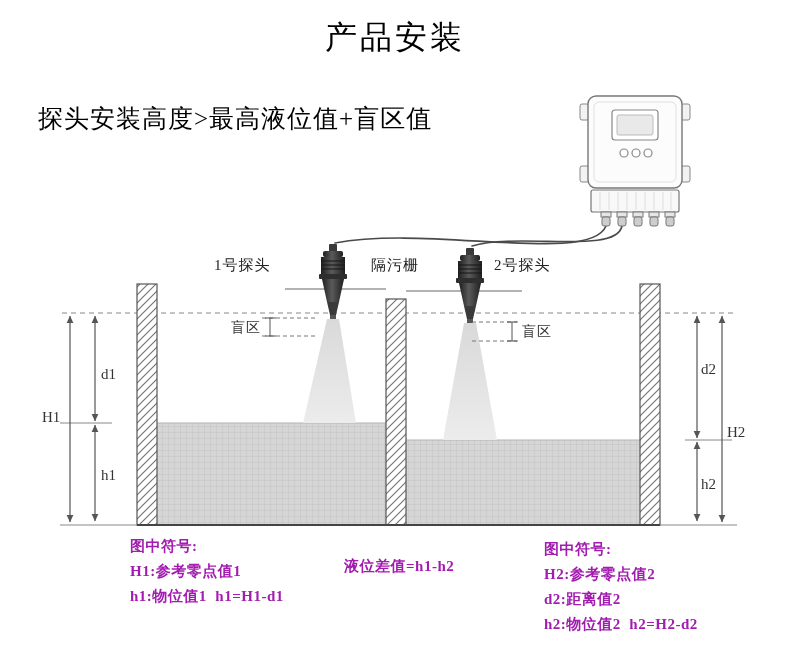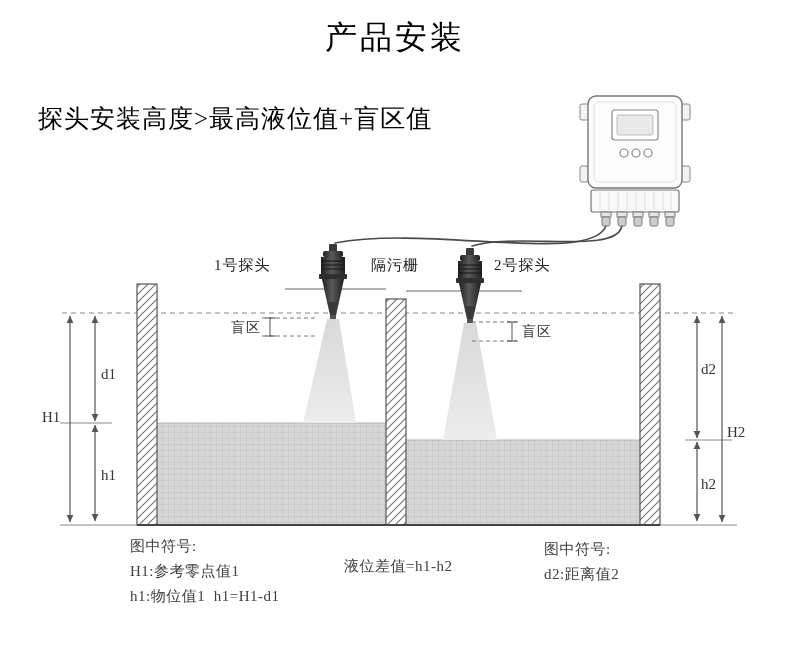--- a/index.html
+++ b/index.html
@@ -6,21 +6,21 @@
   .page{position:relative;width:790px;height:664px;background:#fff;overflow:hidden;
         font-family:"Liberation Serif",serif;color:#1a1a1a;}
   .title{position:absolute;left:0;right:0;top:16px;text-align:center;
          font-family:"Liberation Sans",sans-serif;font-weight:normal;font-size:32px;
          letter-spacing:3px;color:#000;}
   .subtitle{position:absolute;left:38px;top:102px;font-size:25px;letter-spacing:1px;color:#000;}
   svg.diagram{position:absolute;left:0;top:0;}
   .lbl{position:absolute;font-size:15px;letter-spacing:1px;color:#222;white-space:pre;}
   .dim{position:absolute;font-size:15px;color:#333;letter-spacing:0;}
   .blind{position:absolute;font-size:14px;color:#333;letter-spacing:1px;}
-  .legend{position:absolute;font-size:15px;letter-spacing:.5px;color:#404040;}
+  .legend{position:absolute;font-size:15px;letter-spacing:.5px;color:#a21caf;font-weight:bold;}
   .legend div{line-height:25px;white-space:pre;}
 </style>
 </head>
 <body>
 
 <div class="page">
 
   <div class="title">产品安装</div>
   <div class="subtitle">探头安装高度&gt;最高液位值+盲区值</div>
 
@@ -182,16 +182,18 @@
     <div>H1:参考零点值1</div>
     <div>h1:物位值1  h1=H1-d1</div>
   </div>
 
   <div class="legend" style="left:344px;top:554px;">
     <div>液位差值=h1-h2</div>
   </div>
 
   <div class="legend" style="left:544px;top:537px;">
     <div>图中符号:</div>
+    <div>H2:参考零点值2</div>
     <div>d2:距离值2</div>
+    <div>h2:物位值2  h2=H2-d2</div>
   </div>
 
 </div>
 
 </body></html>

